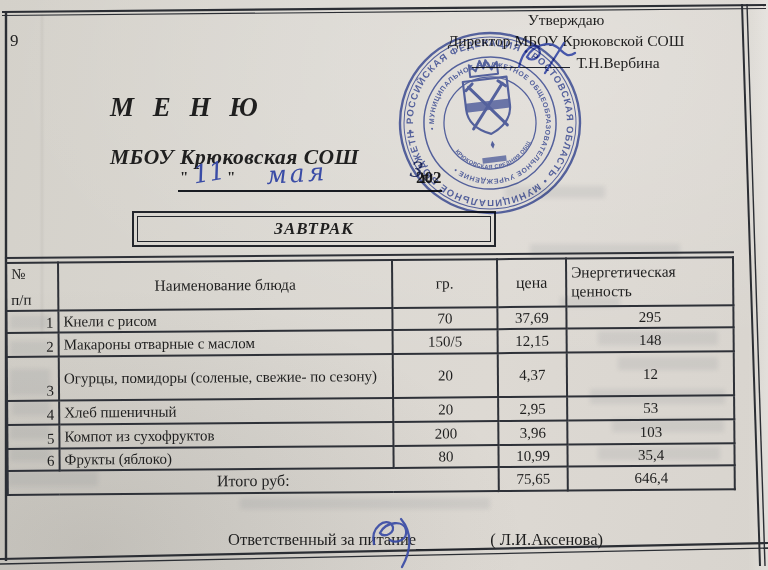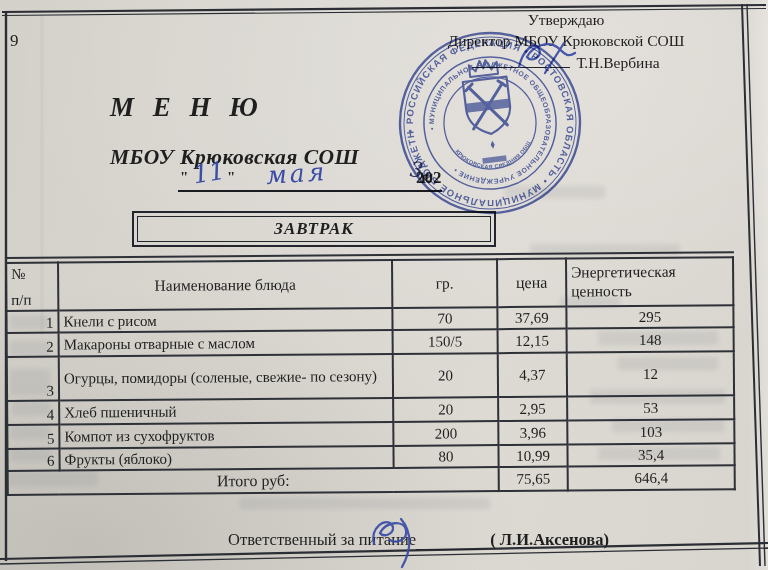--- a/index.html
+++ b/index.html
@@ -61,21 +61,21 @@
   td.c-num{text-align:right;padding-right:3px;vertical-align:bottom;}
   td.c-dish{text-align:left;line-height:1.2;}
   td.c-mid{text-align:center;}
   tr.r-s{height:22px;} tr.r-m{height:24px;} tr.r-l{height:44px;}
   tr.r-total{height:24px;}
   td.c-total{text-align:center;font-size:16px;}
   
   .footer-line{position:absolute;left:180px;top:530px;display:flex;align-items:flex-end;
     font-size:16.5px;white-space:nowrap;margin-left:48px;}
   .footer-line .us{display:inline-block;width:64px;border-bottom:1.8px solid #22252b;height:16px;}
-  .footer-line .nm{margin-left:10px;font-weight:bold;}
+  .footer-line .nm{margin-left:10px;}
   
   .stamp{position:absolute;left:396px;top:29px;width:188px;height:188px;
     opacity:.85;mix-blend-mode:multiply;transform:rotate(-7deg);pointer-events:none;}
   .stamp text{fill:#4356ab;font-family:"Liberation Sans",sans-serif;font-weight:bold;}
   .crease{position:absolute;left:41px;top:14px;width:2px;height:320px;
     background:rgba(40,40,40,.06);filter:blur(1px);}
 </style>
 </head>
 <body>
 

